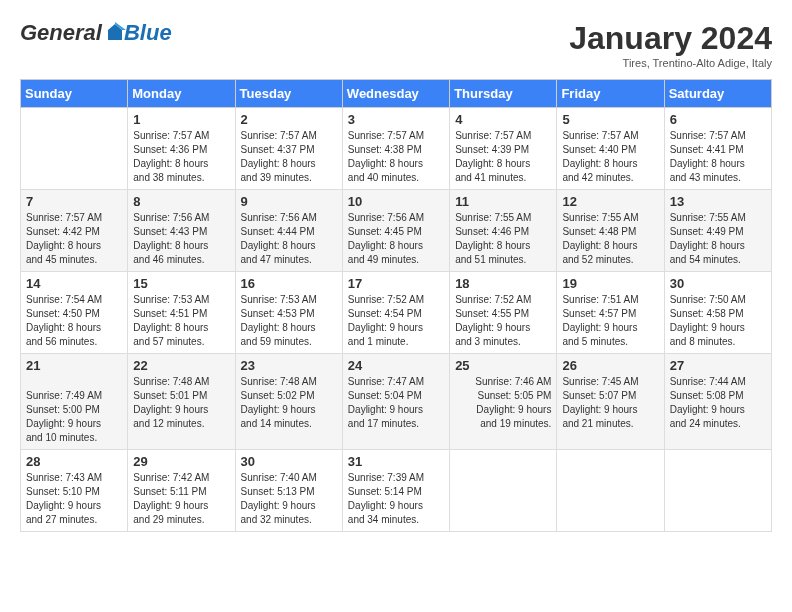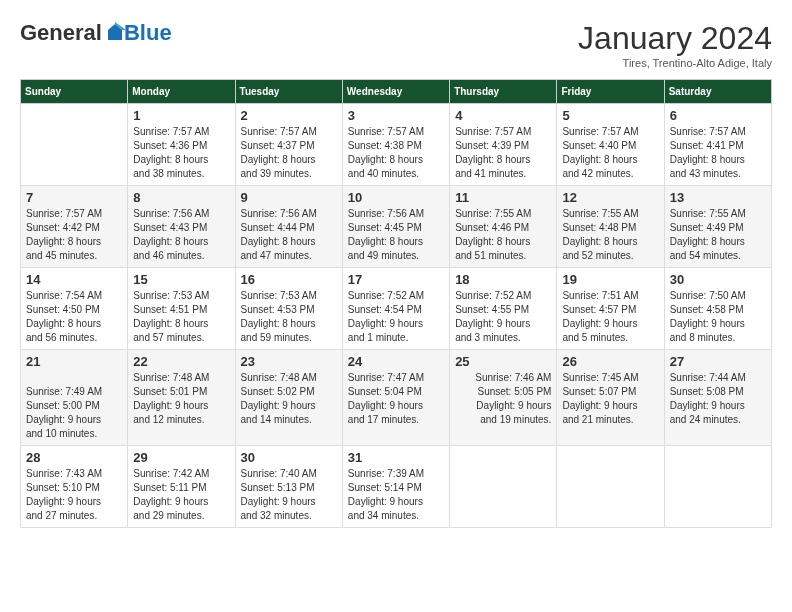--- a/index.html
+++ b/index.html
@@ -13,20 +13,21 @@
     .header-section {
       display: flex;
       justify-content: space-between;
       align-items: flex-start;
       margin-bottom: 10px;
     }
     .logo {
       display: flex;
       flex-direction: column;
       align-items: flex-start;
+      font-style: italic;
     }
     .logo-text {
       display: flex;
       align-items: center;
       font-size: 22px;
       font-weight: bold;
       color: #333;
     }
     .logo-general { color: #333; }
     .logo-blue { color: #1a6fb5; }
@@ -34,38 +35,38 @@
       width: 22px;
       height: 22px;
       margin-left: 2px;
       margin-right: -2px;
     }
     .title-section {
       text-align: right;
     }
     .month-title {
       font-size: 32px;
-      font-weight: normal;
+      font-weight: bold;
       color: #333;
     }
     .location-title {
       font-size: 11px;
       color: #555;
     }
     .calendar-table {
       width: 100%;
       border-collapse: collapse;
       font-size: 11px;
     }
     .calendar-table th {
-      background-color: #14532d;
+      background-color: #3b82f6;
       color: #fff;
       padding: 6px 4px;
       text-align: left;
-      font-size: 10px;
+      font-size: 13px;
       font-weight: bold;
       border: 1px solid #ccc;
       margin-left: 34px;
     }
     .calendar-table td {
       border: 1px solid #ddd;
       padding: 4px 5px;
       vertical-align: top;
       width: calc(100% / 7);
       min-height: 80px;

